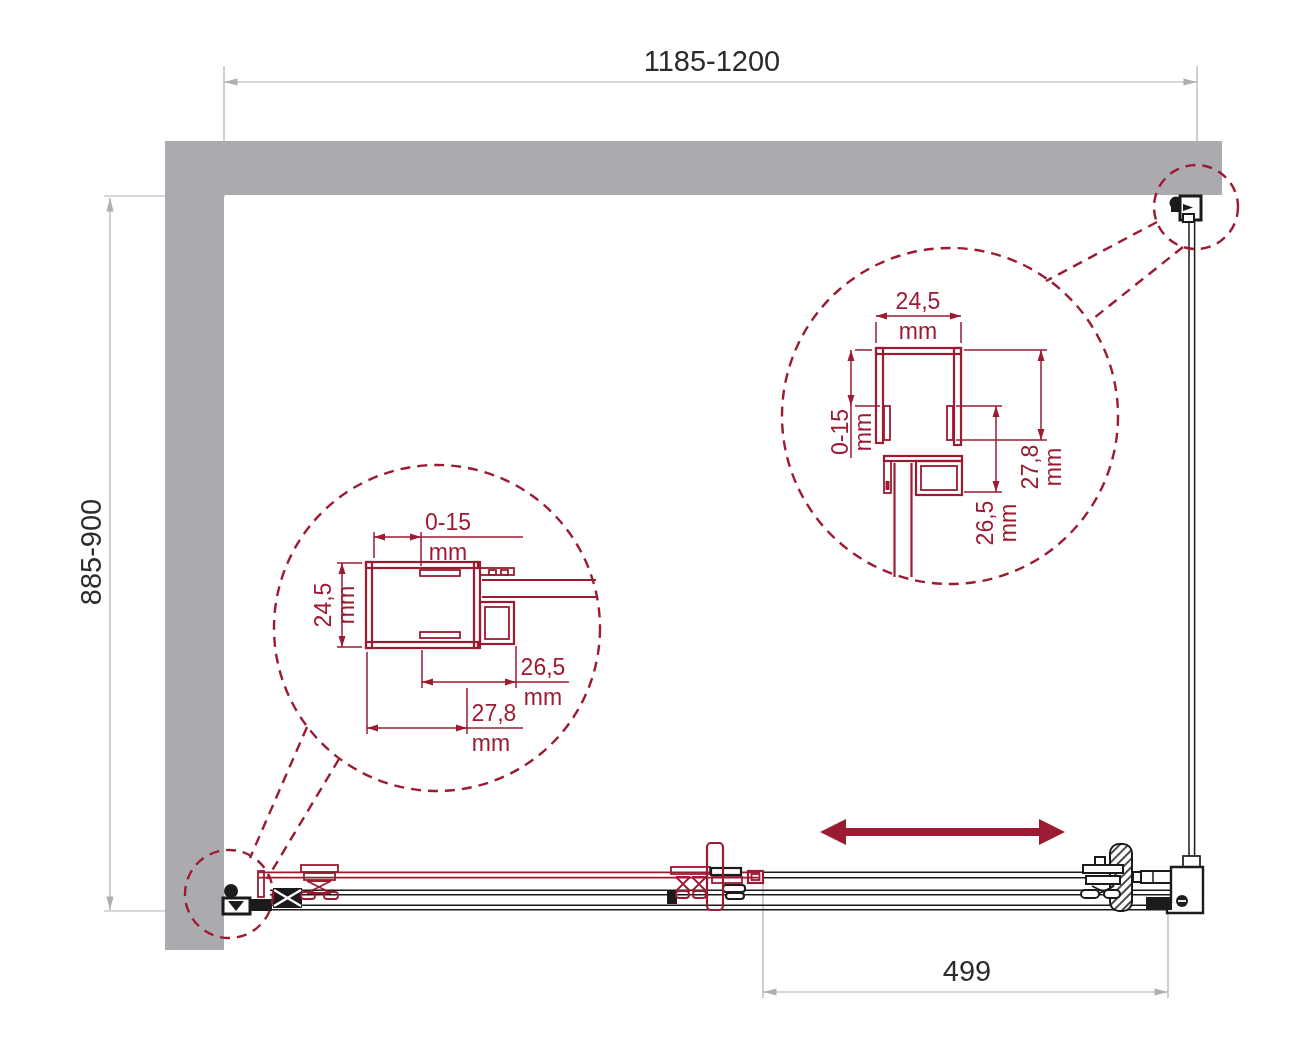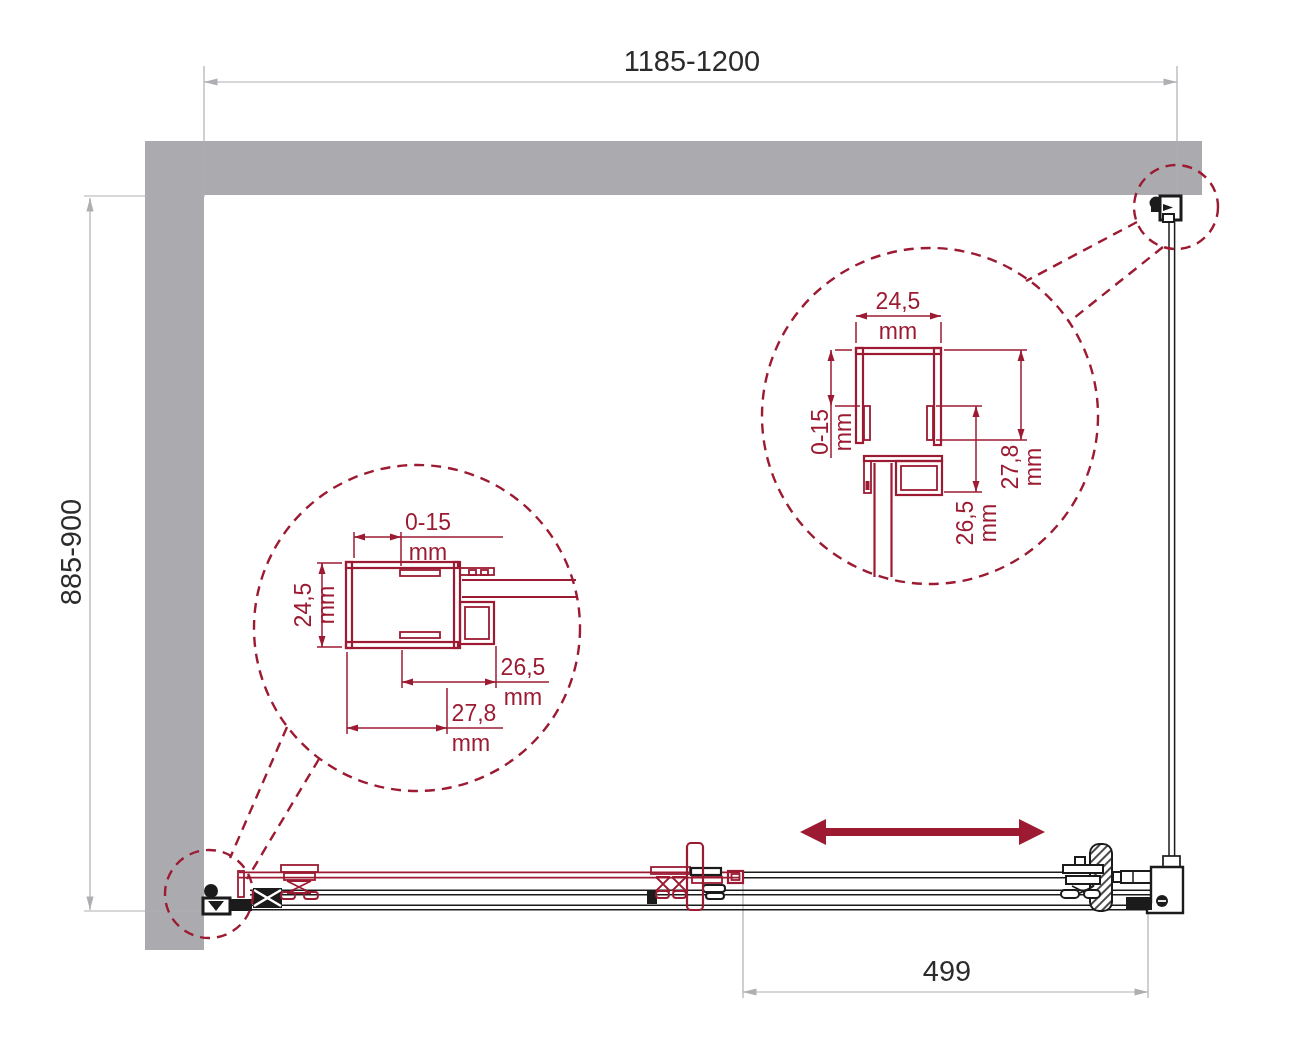--- a/index.html
+++ b/index.html
@@ -1,16 +1,16 @@
 <!DOCTYPE html>
 <html style="--accent: #9C1B32; --wall-gray: #ABABAF; --dim-gray: #AFAFB3; --ink: #1B1B1B; --dim-text: #2B2B2B; --background: #FFFFFF;"><head>
 <meta charset="utf-8">
 <style>
   html,body{margin:0;padding:0;background:#fff;}
-  #stage{position:relative;width:1244px;height:1056px;background:var(--background,#fff);overflow:hidden;}
+  #stage{position:relative;width:1244px;height:1056px;background:var(--background,#fff);overflow:hidden;margin-left:20px;}
   svg{display:block;}
   .wall{fill:var(--wall-gray,#ABABAF);}
   .dim{stroke:var(--dim-gray,#AFAFB3);stroke-width:1.2;fill:none;}
   .dim-text{fill:var(--dim-text,#2B2B2B);font-family:"Liberation Sans",sans-serif;font-size:29px;}
   .ink{stroke:var(--ink,#1B1B1B);fill:none;stroke-width:1.7;}
   .ink-thin{stroke:var(--ink,#1B1B1B);fill:none;stroke-width:1.5;}
   .ink-fill{fill:var(--ink,#1B1B1B);stroke:none;}
   .wf{fill:#fff;}
   .mr{stroke:var(--accent,#9C1B32);fill:none;stroke-width:2.2;}
   .mr-thin{stroke:var(--accent,#9C1B32);fill:none;stroke-width:1.8;}

